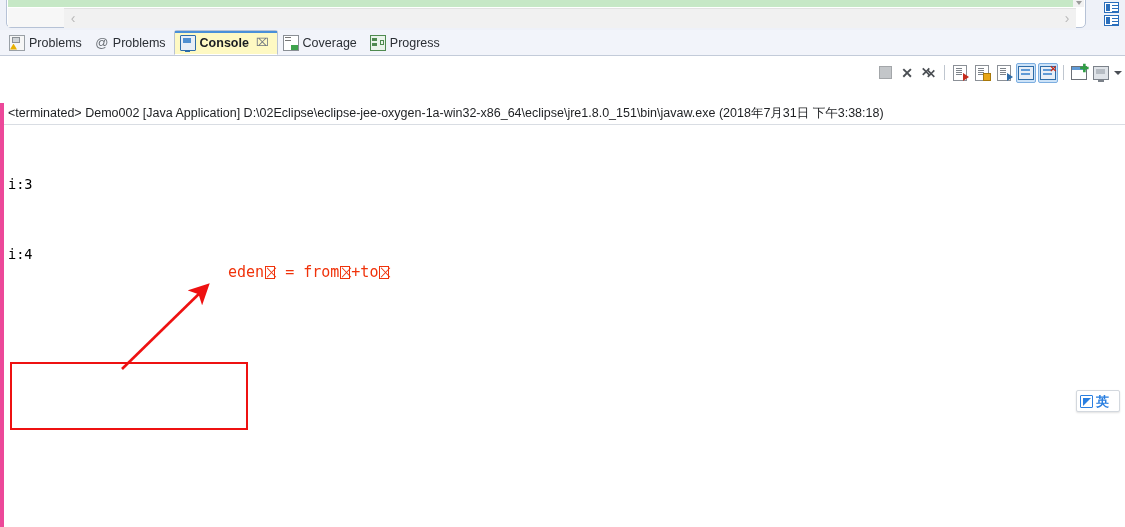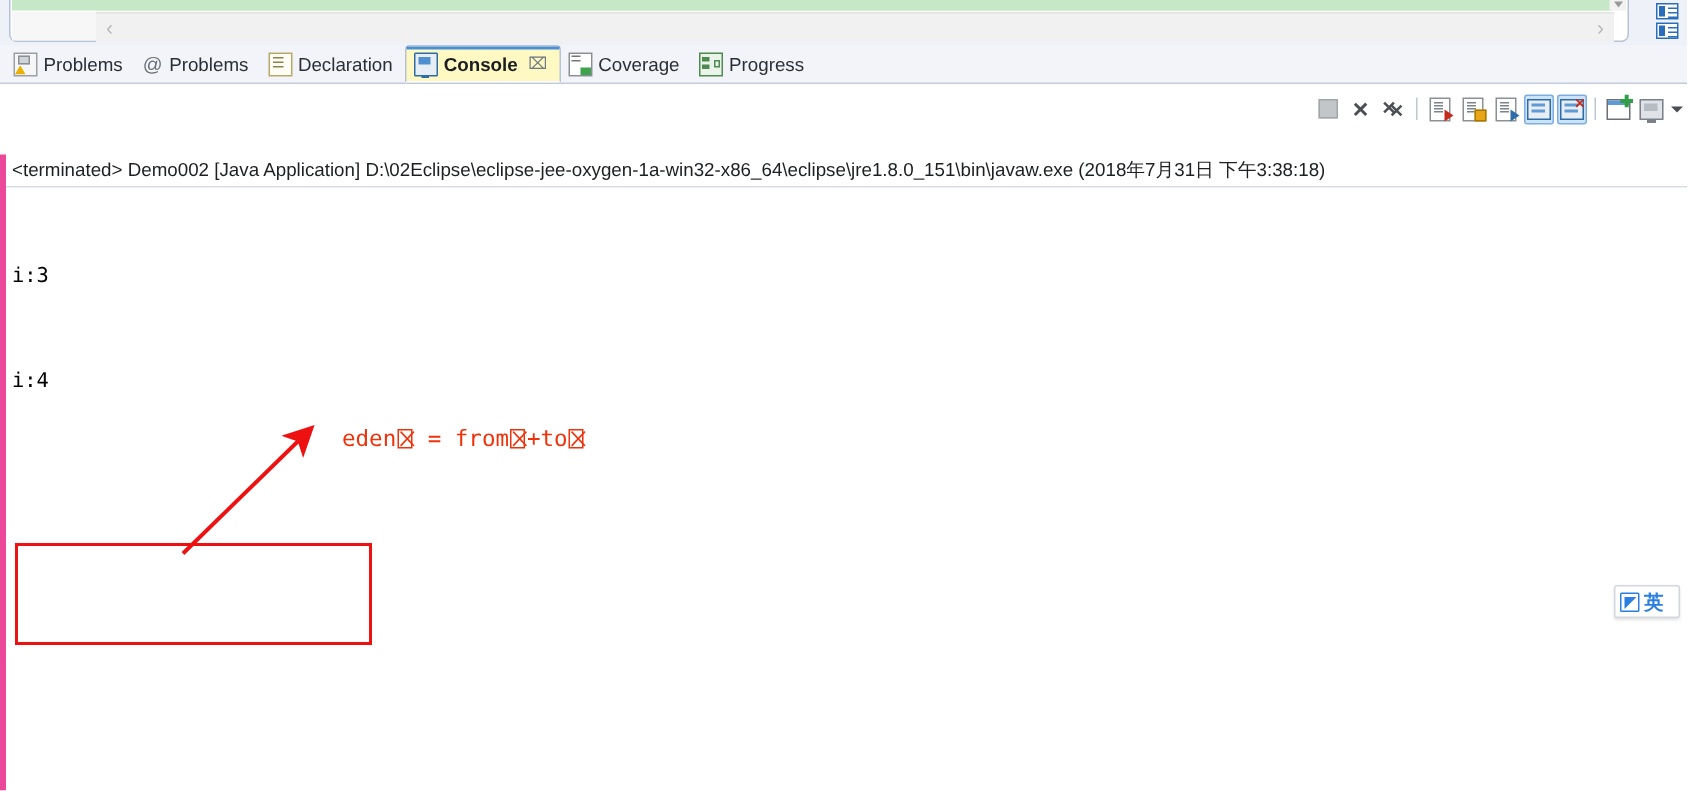--- a/index.html
+++ b/index.html
@@ -122,21 +122,21 @@
 
   .log{position:absolute;left:4px;top:24px;width:1121px;
     font-family:"DejaVu Sans Mono","Liberation Mono",monospace;
     font-size:13.6px;line-height:23.2px;color:#000;white-space:pre;letter-spacing:0px;}
   .log div{height:23.2px;}
 
   
   .red-box{position:absolute;left:10px;top:362px;width:238px;height:68px;
     border:2px solid #ee1111;box-sizing:border-box;}
   .red-text{position:absolute;left:228px;top:263px;font-size:15px;color:#f0320a;
-    font-family:"DejaVu Sans Mono","Liberation Mono",monospace;white-space:pre;margin-top:20px;}
+    font-family:"DejaVu Sans Mono","Liberation Mono",monospace;white-space:pre;}
   .tofu{display:inline-block;width:10px;height:13px;border:1px solid #f0320a;
     box-sizing:border-box;position:relative;vertical-align:-2px;margin:0 1px;}
   .tofu:before,.tofu:after{content:"";position:absolute;left:-1px;top:5px;width:13px;height:1px;
     background:#f0320a;transform-origin:center;}
   .tofu:before{transform:rotate(47deg);}
   .tofu:after{transform:rotate(-47deg);}
   svg.arrow{position:absolute;left:0;top:0;width:1125px;height:527px;pointer-events:none;}
 
   
   .ime{position:absolute;left:1076px;top:390px;width:44px;height:22px;background:#fff;
@@ -175,24 +175,20 @@
       <div class="tab">
         <span class="ico ic-problems"></span>
         <span class="lbl">Problems</span>
       </div>
 
       <div class="tab">
         <span class="ico ic-at">@</span>
         <span class="lbl">Problems</span>
       </div>
 
-      <div class="tab">
-        <span class="ico ic-decl"></span>
-        <span class="lbl">Declaration</span>
-      </div>
 
       <div class="tab active">
         <span class="ico ic-console"></span>
         <span class="lbl">Console</span>
         <span class="closex">⌧</span>
       </div>
 
       <div class="tab">
         <span class="ico ic-cov"></span>
         <span class="lbl">Coverage</span>

